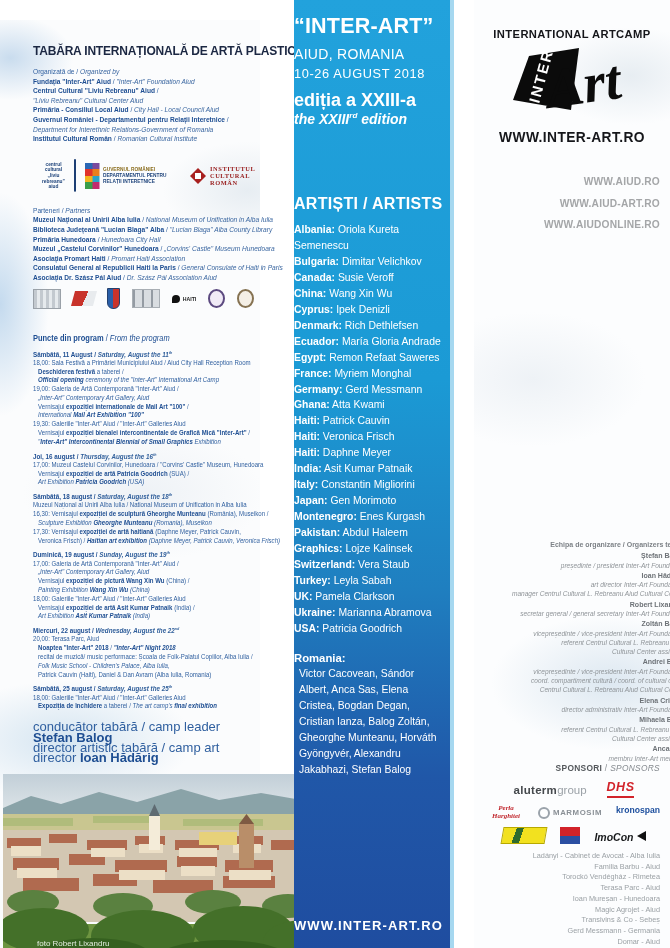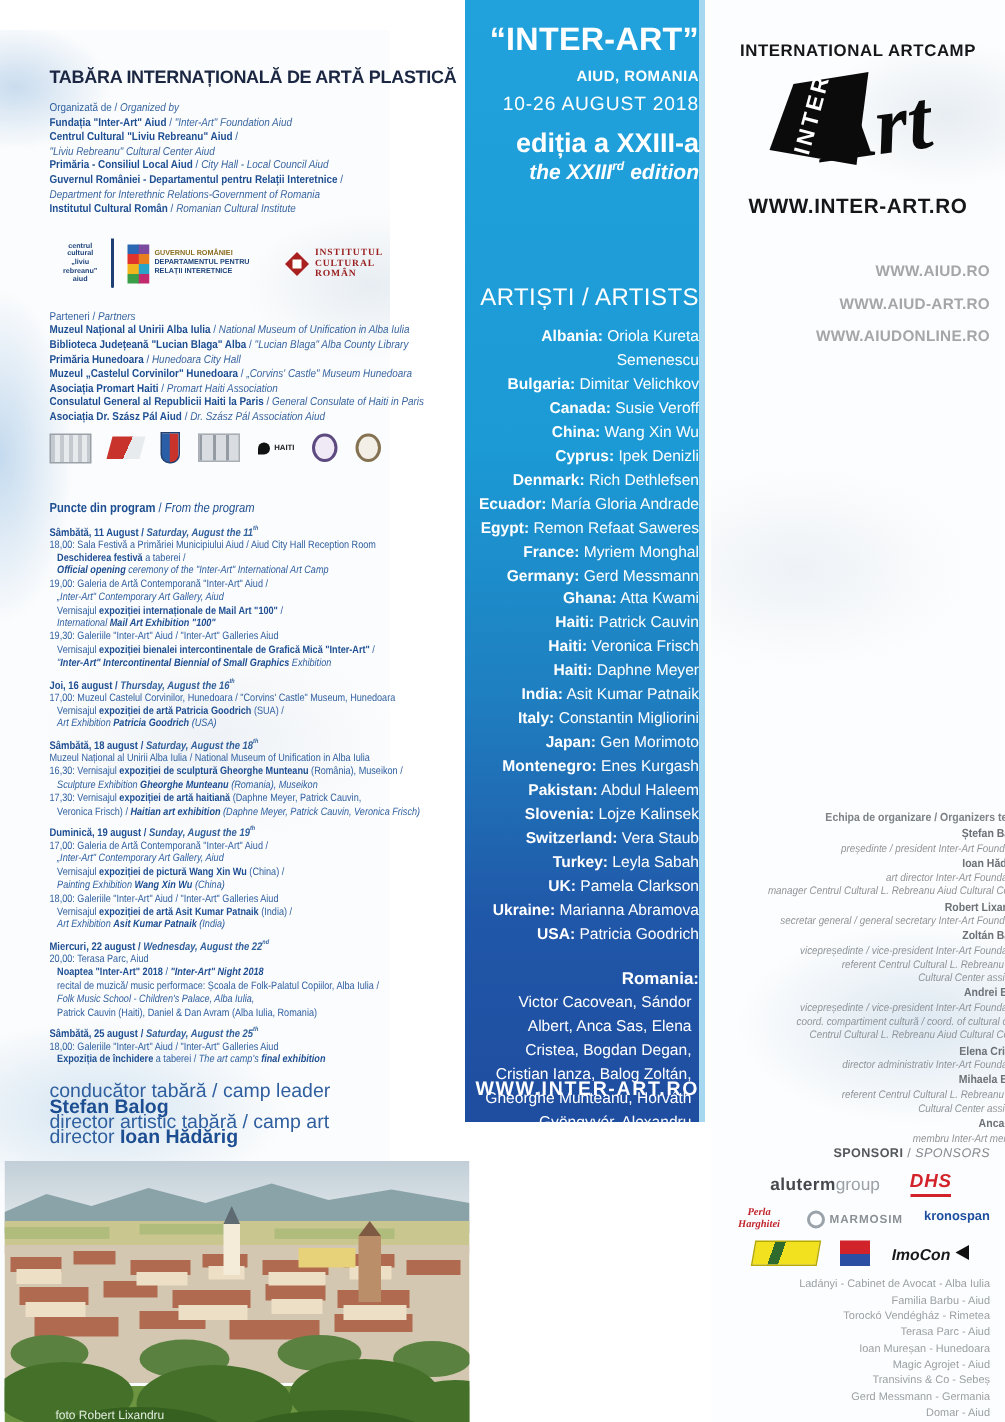--- a/index.html
+++ b/index.html
@@ -56,29 +56,29 @@
   .pline{font-size:7.15px;line-height:8.8px;color:#2f5f9f;margin:0;white-space:pre-wrap;
     padding-left:9px;text-indent:-9px;}
   .pline b{color:#1e4e92;}
   #leaders{margin-top:11px;}
   .leader{font-size:13px;line-height:10.4px;color:#2f5f9f;margin:0;}
   .leader b{color:#1e4e92;}
   .photo{position:absolute;left:3px;bottom:0;width:310px;height:194px;}
   .photo svg{display:block;width:310px;height:194px;}
 
   
-  .mid-col{position:absolute;left:310px;top:0;width:156px;height:748px;color:#fff;text-align:right;
+  .mid-col{position:absolute;left:294px;top:0;width:156px;height:948px;color:#fff;text-align:left;
     background:linear-gradient(180deg,#22a2dc 0%,#1b9ad5 40%,#1f7fc0 62%,#2057a8 82%,#1f4da0 100%);
     border-right:4px solid #a6d8f0;}
   .mid-title{margin-top:14px;font-size:21.5px;font-weight:bold;letter-spacing:.2px;}
-  .mid-city{margin-top:7px;font-size:10px;font-weight:bold;letter-spacing:.3px;}
+  .mid-city{margin-top:7px;font-size:14px;font-weight:normal;letter-spacing:.3px;}
   .mid-dates{margin-top:4px;font-size:12.8px;letter-spacing:.6px;}
   .mid-ed-ro{margin-top:9px;font-size:18px;font-weight:bold;}
   .mid-ed-en{font-size:14px;font-style:italic;font-weight:bold;}
-  .artists-h{margin-top:68px;font-size:16px;font-weight:normal;letter-spacing:.3px;}
+  .artists-h{margin-top:68px;font-size:16px;font-weight:bold;letter-spacing:.3px;}
   #artists{margin-top:9px;}
   .artist{font-size:10.4px;line-height:15.95px;}
   .romania{margin-top:13px;}
   .romania-h{font-size:11.3px;font-weight:bold;line-height:16px;}
   .romania-names{font-size:10.4px;line-height:16px;padding:0 5px;}
   .mid-footer{position:absolute;bottom:15px;left:0;width:100%;font-size:13px;font-weight:bold;letter-spacing:1.1px;}
 
   
   .right-col{position:absolute;left:474px;top:0;width:196px;height:948px;background-color:#fcfdfe;
     background-image:
@@ -337,21 +337,21 @@
         <div class="artist"><b>Germany:</b> Gerd Messmann</div>
         <div class="artist"><b>Ghana:</b> Atta Kwami</div>
         <div class="artist"><b>Haiti:</b> Patrick Cauvin</div>
         <div class="artist"><b>Haiti:</b> Veronica Frisch</div>
         <div class="artist"><b>Haiti:</b> Daphne Meyer</div>
         <div class="artist"><b>India:</b> Asit Kumar Patnaik</div>
         <div class="artist"><b>Italy:</b> Constantin Migliorini</div>
         <div class="artist"><b>Japan:</b> Gen Morimoto</div>
         <div class="artist"><b>Montenegro:</b> Enes Kurgash</div>
         <div class="artist"><b>Pakistan:</b> Abdul Haleem</div>
-        <div class="artist"><b>Slovenia:</b> Lojze Kalinsek</div>
+        <div class="artist"><b>Graphics:</b> Lojze Kalinsek</div>
         <div class="artist"><b>Switzerland:</b> Vera Staub</div>
         <div class="artist"><b>Turkey:</b> Leyla Sabah</div>
         <div class="artist"><b>UK:</b> Pamela Clarkson</div>
         <div class="artist"><b>Ukraine:</b> Marianna Abramova</div>
         <div class="artist"><b>USA:</b> Patricia Goodrich</div>
       </div>
     <div class="romania">
       <div class="romania-h">Romania:</div>
       <div id="romania-names" class="romania-names">Victor Cacovean, Sándor Albert, Anca Sas, Elena Cristea, Bogdan Degan, Cristian Ianza, Balog Zoltán, Gheorghe Munteanu, Horváth Gyöngyvér, Alexandru Jakabhazi, Stefan Balog</div>
     </div>

